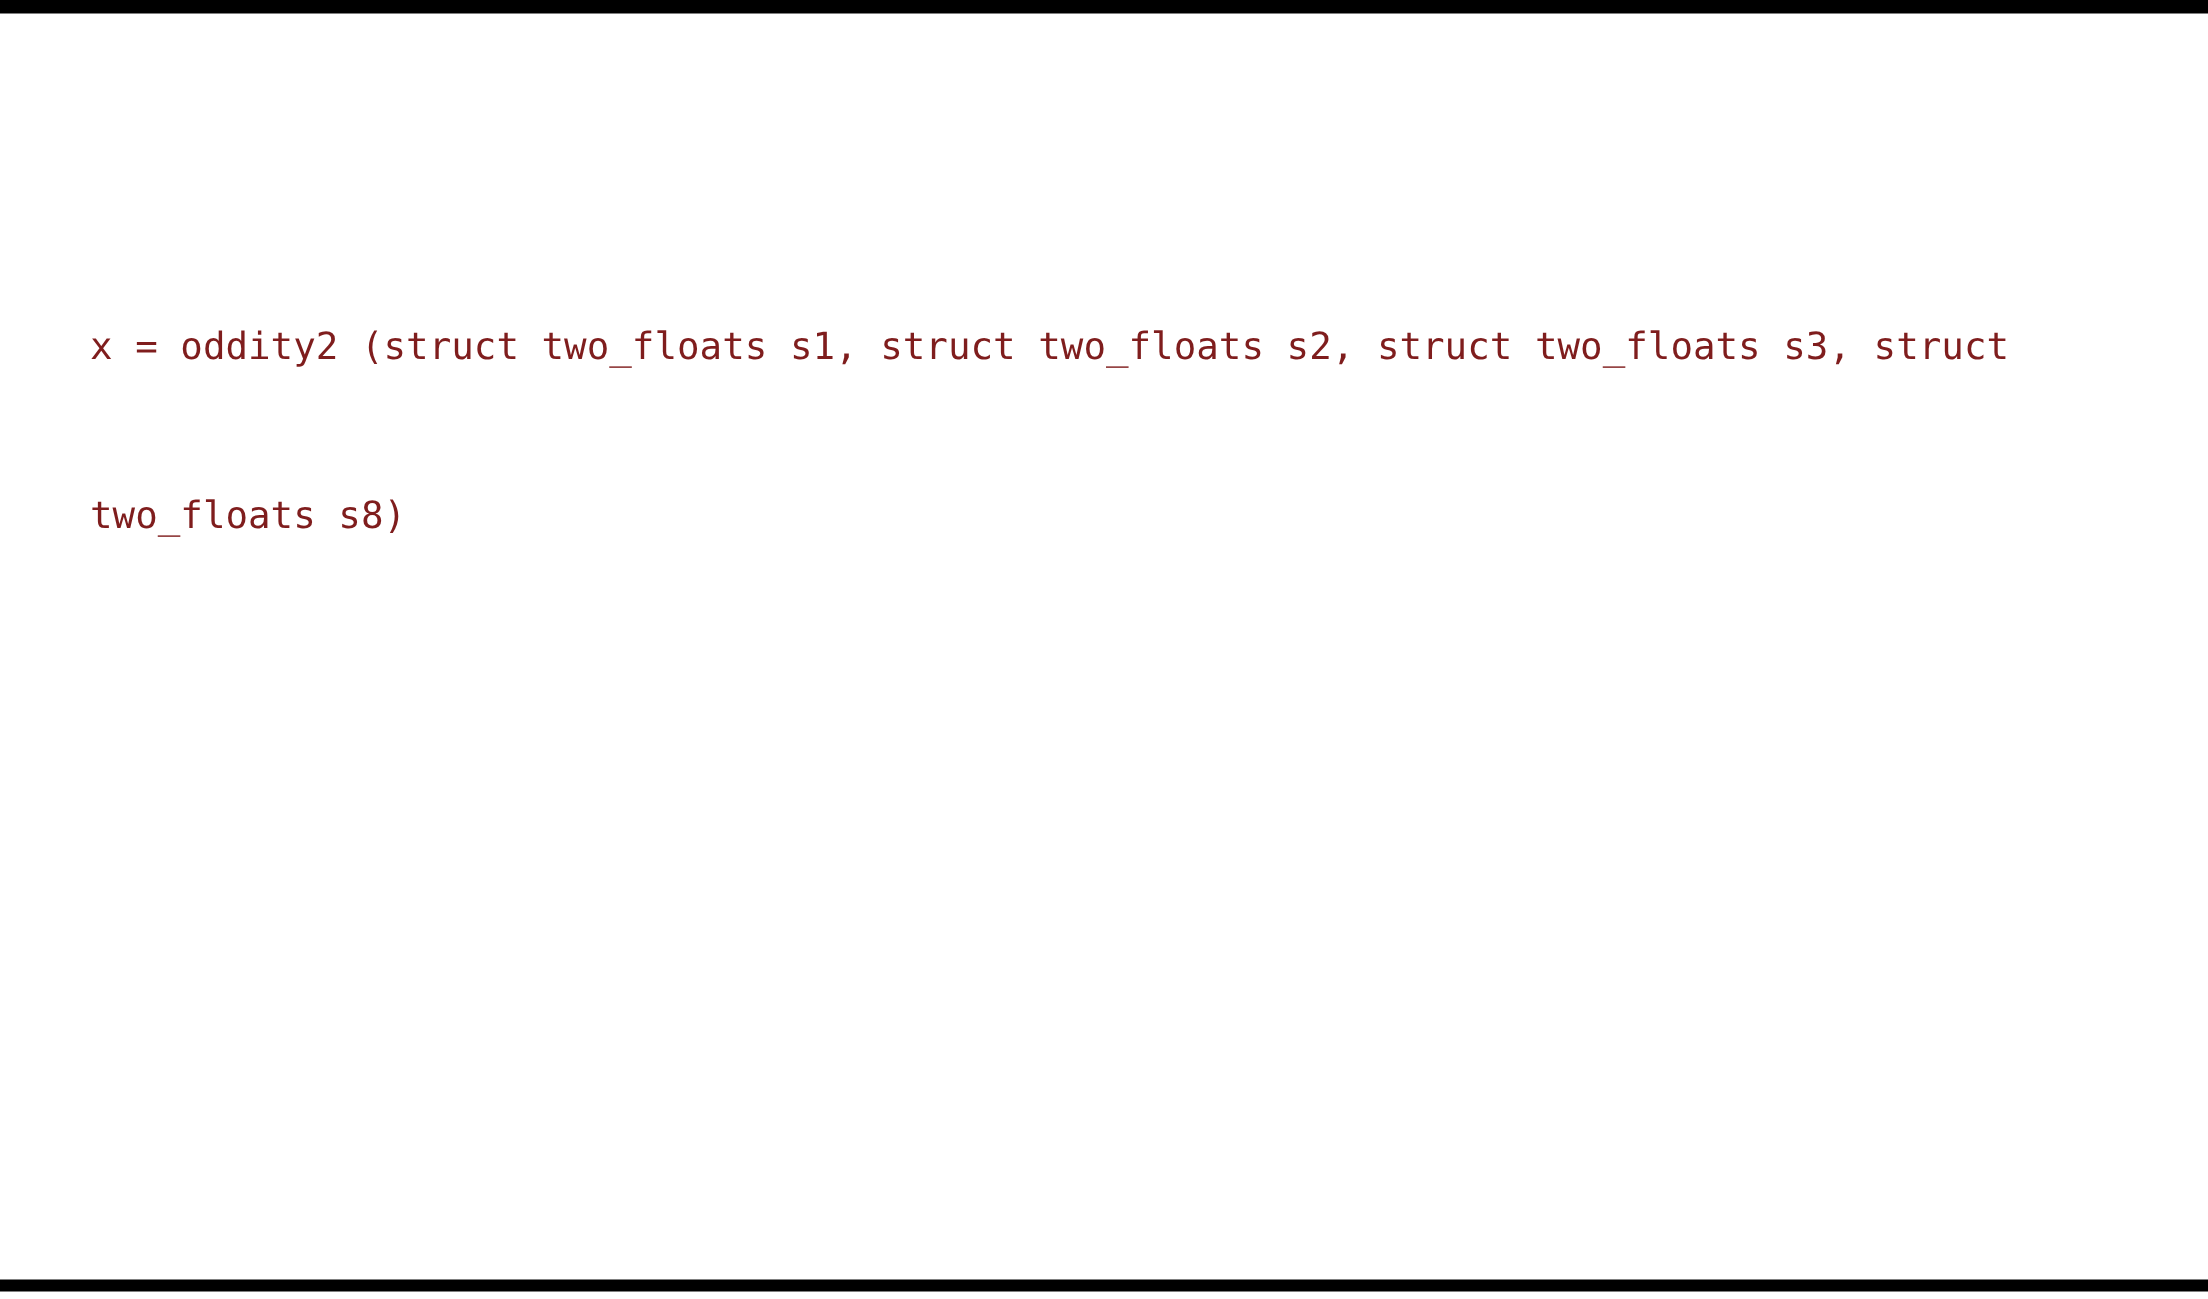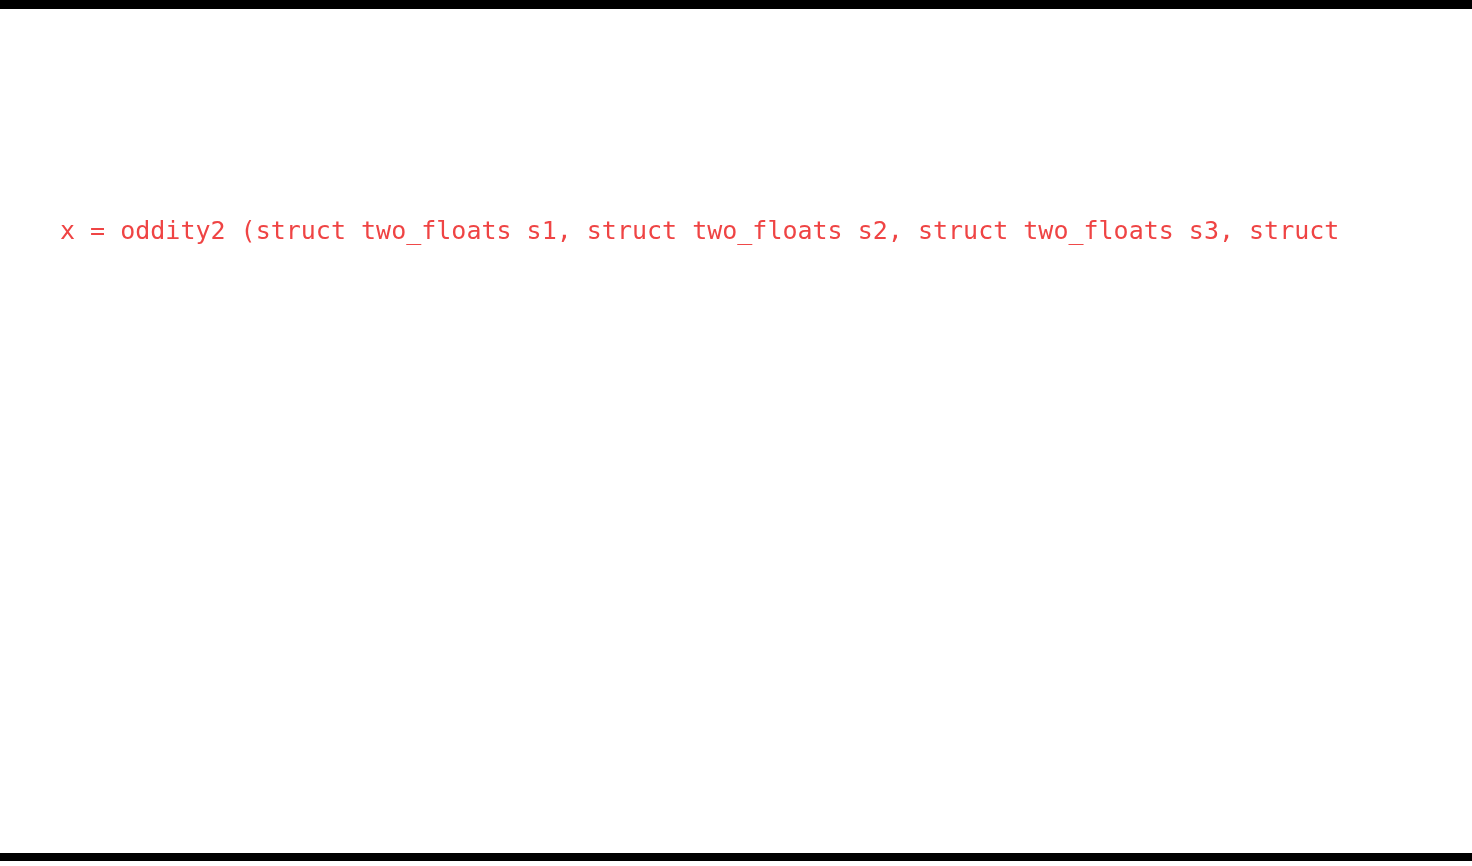--- a/index.html
+++ b/index.html
@@ -7,21 +7,21 @@
     padding: 0;
     background: #ffffff;
   }
   .figure {
     position: relative;
     width: 1472px;
     height: 866px;
     background: #ffffff;
     overflow: hidden;
     font-family: "DejaVu Sans Mono", "Liberation Mono", monospace;
-    color: #ef4444;
+    color: #7f1d1d;
   }
   .rule {
     position: absolute;
     left: 0;
     width: 1472px;
     background: #000000;
   }
   .rule-top    { top: 0;     height: 9px; }
   .rule-bottom { top: 853px; height: 8px; }
 
@@ -40,20 +40,21 @@
 </head>
 <body>
 
 <div class="figure">
   <div class="rule rule-top"></div>
 
   <div class="content">
 
     <div class="sig">
       <div class="sig-line">x = oddity2 (struct two_floats s1, struct two_floats s2, struct two_floats s3, struct</div>
+      <div class="sig-line">two_floats s8)</div>
     </div>
 
     <div class="blank-line"></div>
 
     <div class="ptable">
       
 
       
       
       

